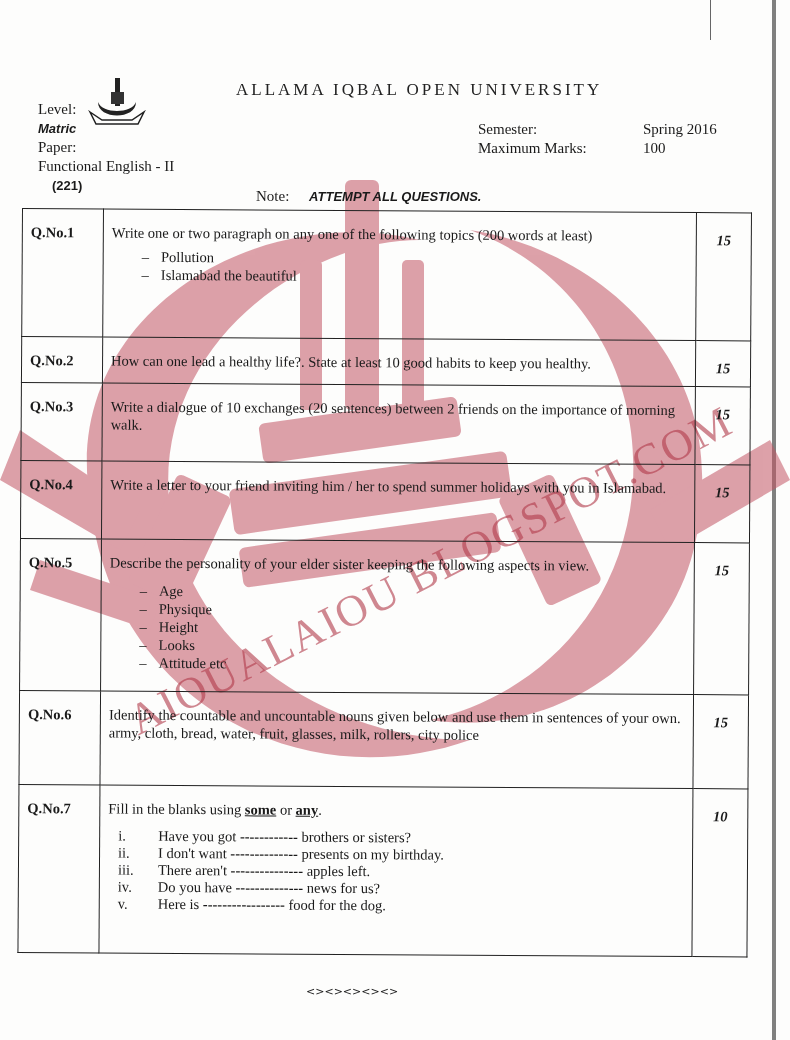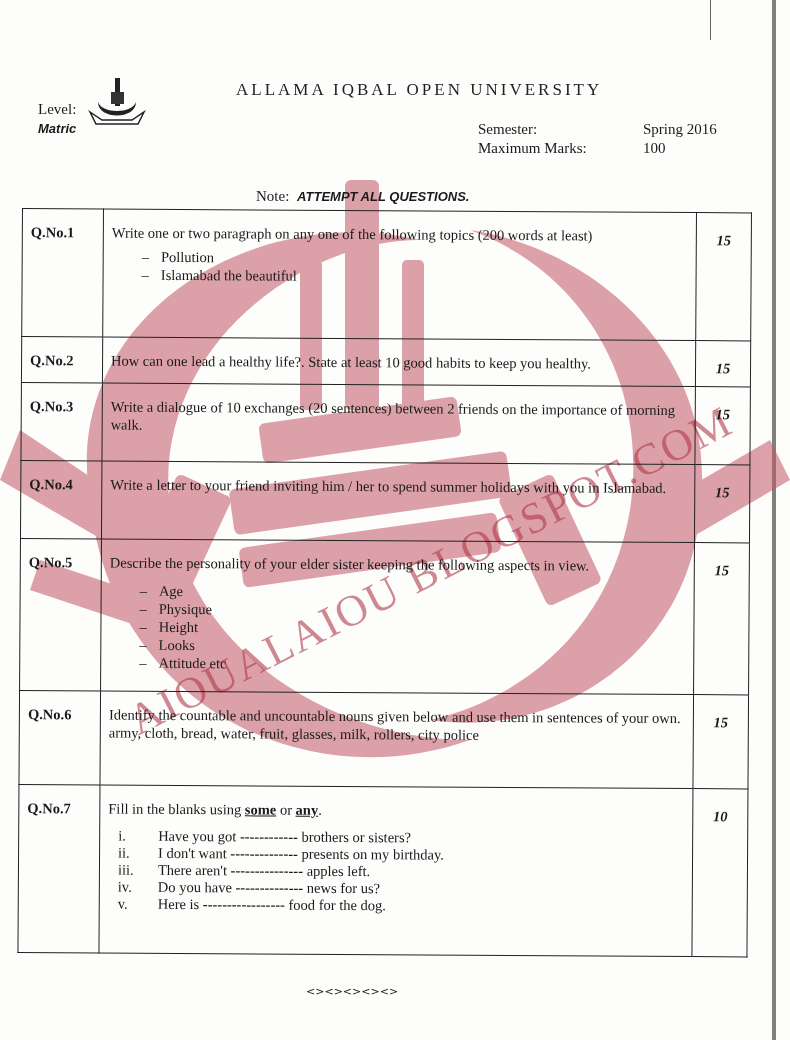--- a/index.html
+++ b/index.html
@@ -23,21 +23,21 @@
   .meta-left .row { display: flex; flex-direction: column; }
   .meta-left .lbl { width: 127px; }
   .meta-left .val-bold { font-family: "Liberation Sans", sans-serif; font-weight: bold; font-style: italic; font-size: 13px; }
   .meta-left .code { font-family: "Liberation Sans", sans-serif; font-weight: bold; font-size: 13px; margin-left: 14px; }
 
   .meta-right { position: absolute; left: 478px; top: 120px; font-size: 15px; line-height: 19px; }
   .meta-right .row { display: flex; align-items: center; }
   .meta-right .lbl { width: 165px; }
 
   .note { position: absolute; left: 256px; top: 188px; font-size: 15px; }
-  .note .emph { font-family: "Liberation Sans", sans-serif; font-weight: bold; font-style: italic; font-size: 13px; margin-left: 4px; }
+  .note .emph { font-family: "Liberation Sans", sans-serif; font-weight: bold; font-style: italic; font-size: 13px; margin-left: 16px; }
 
   table.questions {
     position: absolute; left: 22px; top: 208px; width: 730px; border-collapse: collapse;
     transform: rotate(0.35deg); transform-origin: left top;
   }
   table.questions td { border: 1px solid #222; vertical-align: top; font-size: 14.5px; line-height: 18px; }
   td.qno { width: 66px; padding: 14px 6px 8px 8px; font-weight: bold; font-size: 14px; }
   td.qtext { padding: 14px 8px 10px 8px; }
   td.marks { width: 52px; text-align: center; padding-top: 18px; font-weight: bold; font-style: italic; font-size: 15px; }
   ul.dash { list-style: none; margin: 6px 0 4px 30px; padding: 0; }
@@ -87,20 +87,25 @@
     <rect x="27" y="6" width="5" height="28" fill="#222"></rect>
     <rect x="23" y="20" width="13" height="12" fill="#333"></rect>
     <path d="M2 40 L 14 48 L 44 48 L 56 40 L 50 52 L 8 52 Z" fill="none" stroke="#222" stroke-width="1.5"></path>
   </svg>
 
   <div class="meta-left">
     <div class="row">
       <span class="lbl">Level:</span>
       <span class="val-bold">Matric</span>
     </div>
+    <div class="row">
+      <span class="lbl">Paper:</span>
+      <span>Functional English - II</span>
+      <span class="code">(221)</span>
+    </div>
   </div>
 
   <div class="meta-right">
     <div class="row">
       <span class="lbl">Semester:</span>
       <span>Spring 2016</span>
     </div>
     <div class="row">
       <span class="lbl">Maximum Marks:</span>
       <span>100</span>

